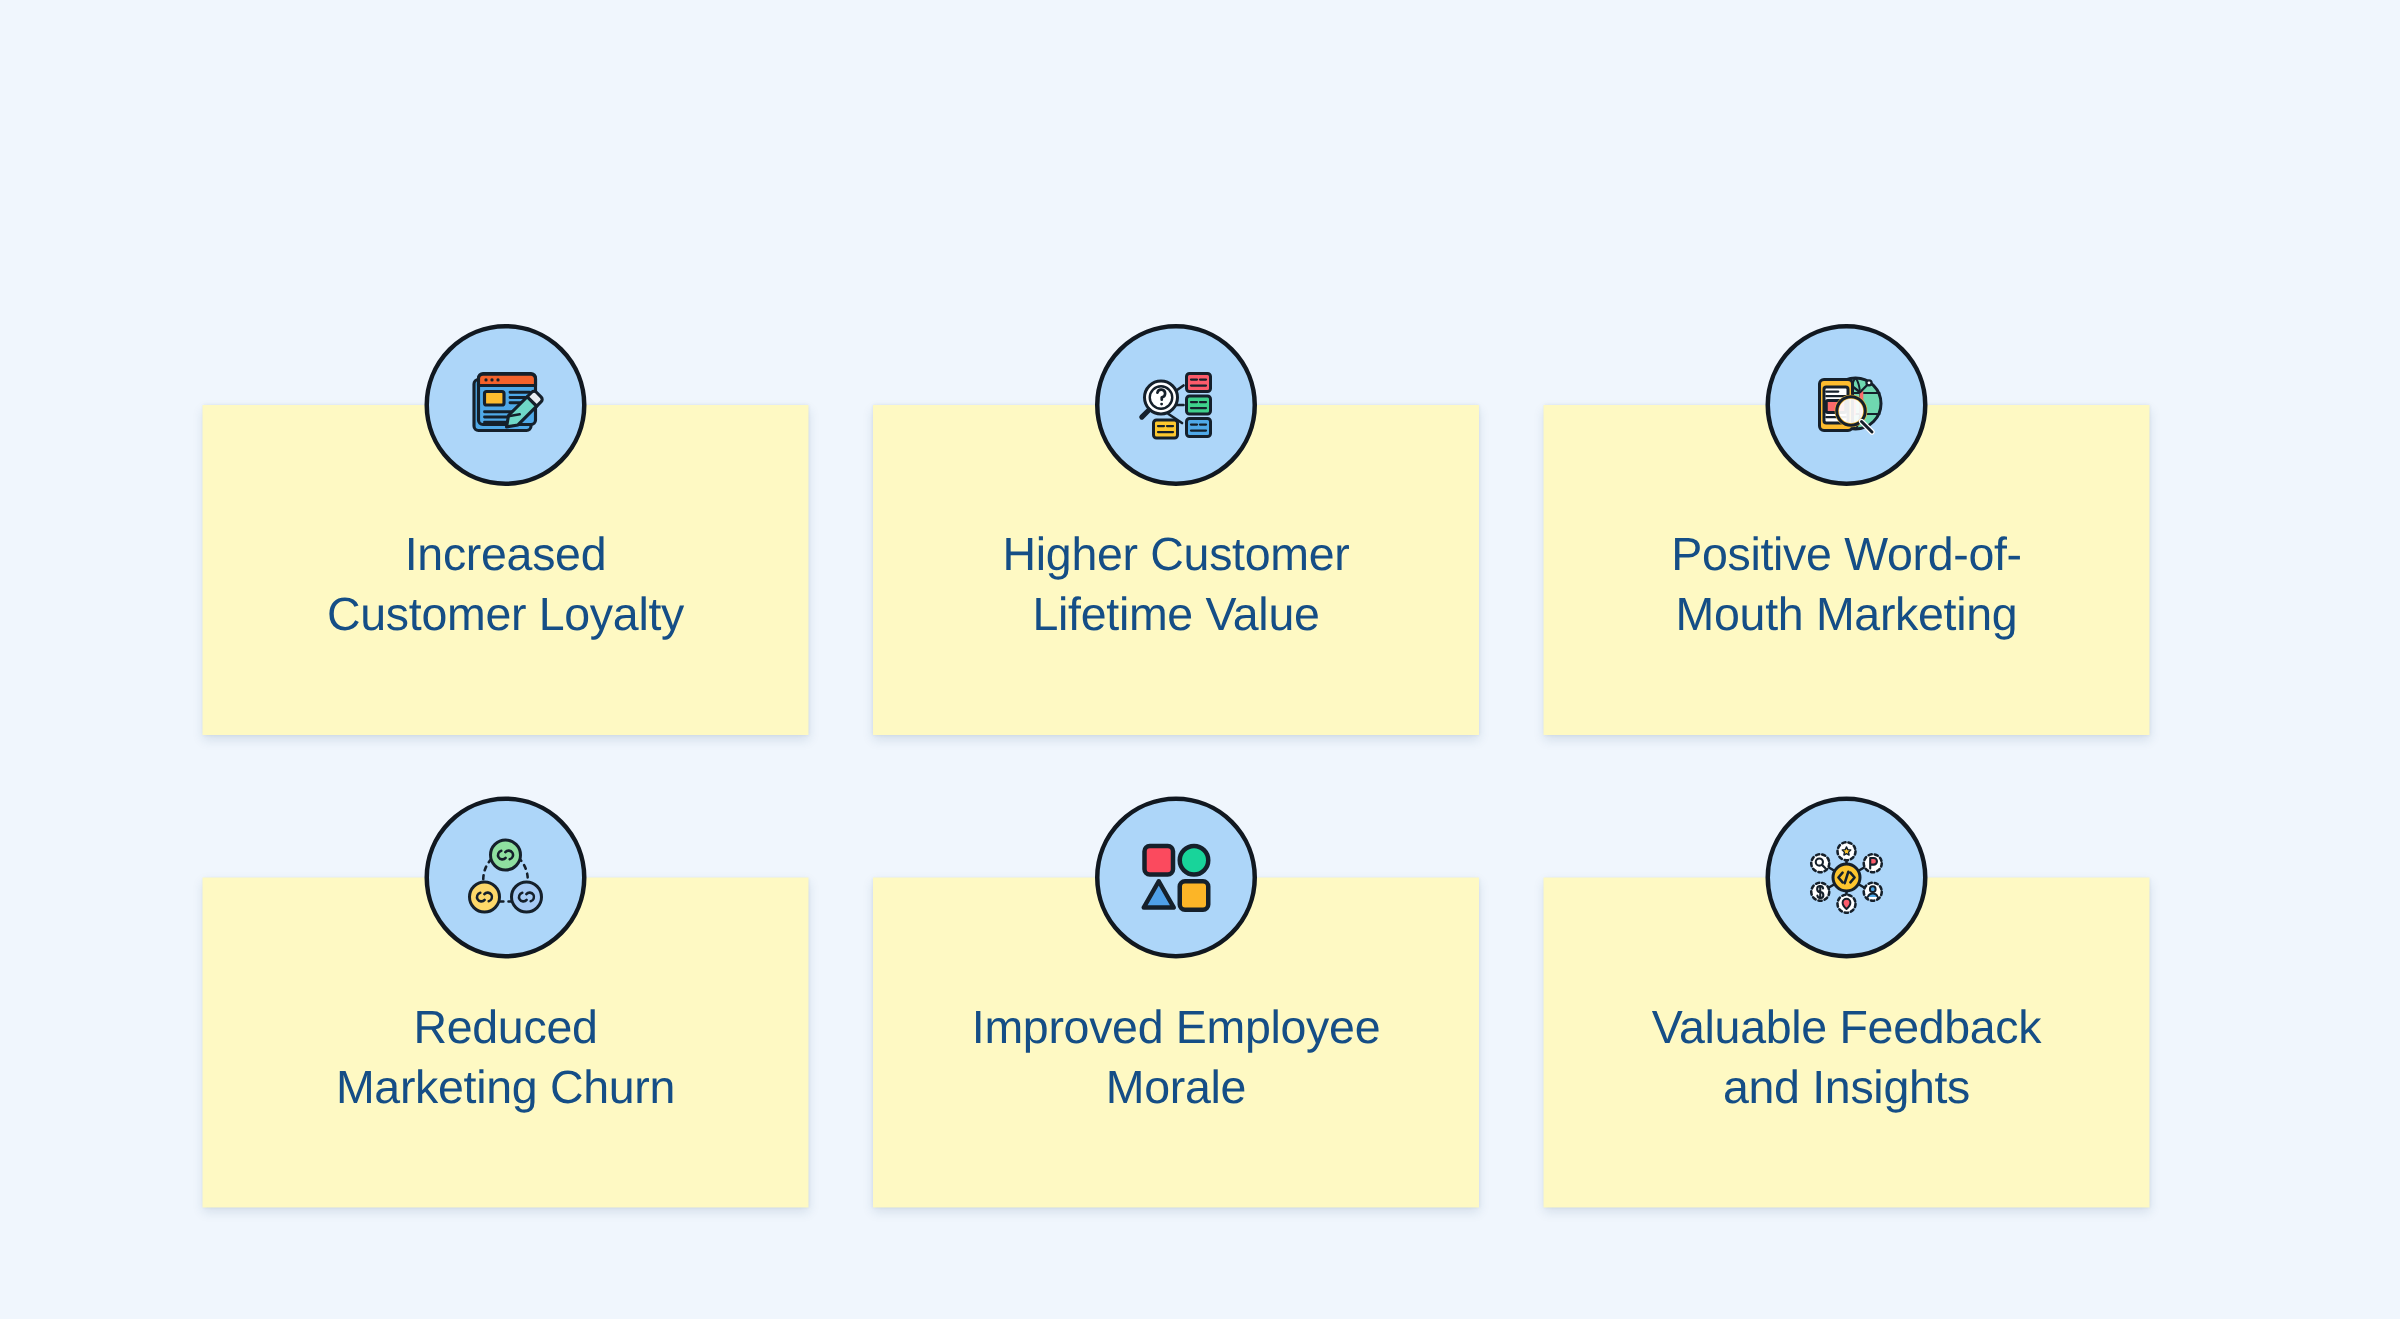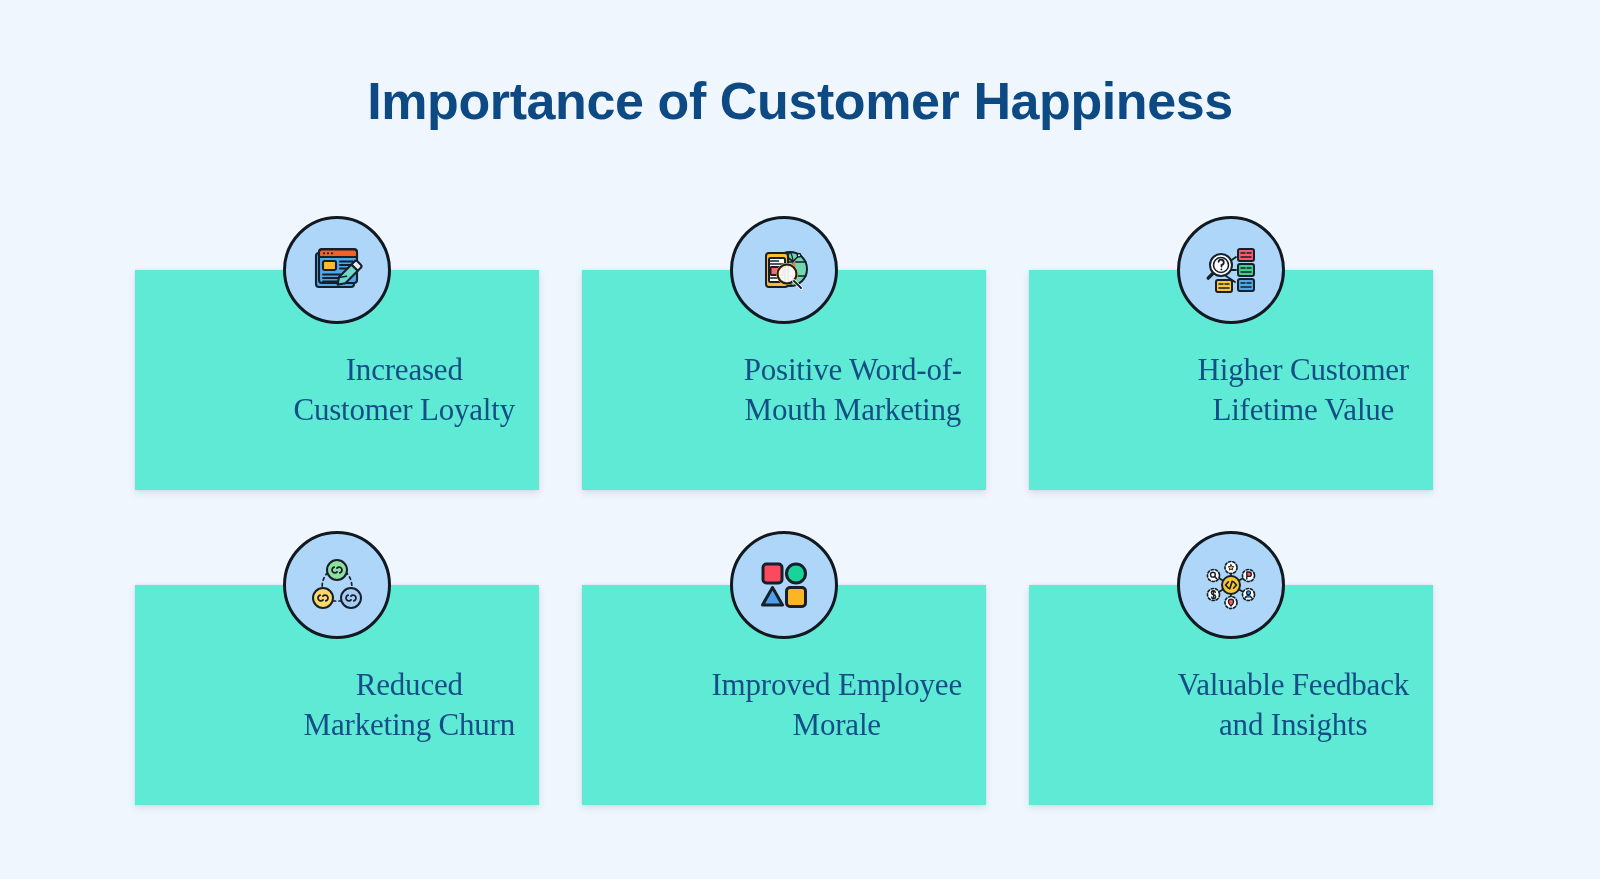--- a/index.html
+++ b/index.html
@@ -45,27 +45,26 @@
     width: 1298px;
     display: grid;
     grid-template-columns: repeat(3, 404px);
     grid-template-rows: 220px 220px;
     column-gap: 43px;
     row-gap: 95px;
   }
 
   .card {
     position: relative;
-    background: #5eead4;
+    background: #fef9c3;
     box-shadow: 0 3px 7px rgba(33, 70, 110, 0.13),
                 0 0 2px rgba(33, 70, 110, 0.10);
     display: flex;
     align-items: center;
-    justify-content: flex-end;
-    font-family: Liberation Serif, serif;
+    justify-content: center;
   }
 
   .card-label {
     font-size: 31px;
     line-height: 1.28;
     color: #154E86;
     text-align: center;
     padding: 0 24px;
     letter-spacing: -0.2px;
     margin-top: 20px;
@@ -87,21 +86,20 @@
     align-items: center;
     justify-content: center;
   }
   .icon-badge svg { display: block; }
 </style>
 </head>
 <body>
 
 <div class="page">
 
-  <h1 class="page-title">Importance of Customer Happiness</h1>
 
   <div class="grid">
 
     <div class="card">
       <div class="icon-badge">
         <svg width="60" height="60" viewBox="0 0 60 60" aria-hidden="true">
           <g stroke="#15202B" stroke-width="2.1" stroke-linejoin="round" stroke-linecap="round">
             <rect x="9" y="13" width="38" height="34" rx="3" fill="#4FA9E8"></rect>
             <rect x="12" y="9" width="38" height="34" rx="3" fill="#4FA9E8"></rect>
             <path d="M12 12.5a3 3 0 0 1 3-3h32a3 3 0 0 1 3 3V17H12z" fill="#F4622B"></path>
@@ -112,20 +110,45 @@
             <path d="M33 21.5h13M33 25h10M33 28.5h13" stroke-width="1.9"></path>
             <path d="M16 34.5h26M16 38h26M16 41.5h18" stroke-width="1.9"></path>
             <path d="M44.5 24.5l6.3 6.3-12.5 12.5-7.6 1.3 1.3-7.6z" fill="#6FD8C8"></path>
             <path d="M44.5 24.5l3-3a2.2 2.2 0 0 1 3.1 0l3.2 3.2a2.2 2.2 0 0 1 0 3.1l-3 3z" fill="#E8EEF2"></path>
             <path d="M31.9 37.5l7.6-1.3" stroke-width="1.6"></path>
           </g>
         </svg>
       </div>
       <div class="card-label">Increased
 Customer Loyalty</div>
+    </div>
+
+    <div class="card">
+      <div class="icon-badge">
+        <svg width="60" height="60" viewBox="0 0 60 60" aria-hidden="true">
+          <g stroke="#15202B" stroke-width="2" stroke-linejoin="round" stroke-linecap="round">
+            <path d="M25 24l10-7M25 30h10M25 36l9 6" stroke-width="1.8" fill="none"></path>
+            <rect x="37" y="9" width="16" height="12" rx="2" fill="#FB5B6B"></rect>
+            <path d="M40 13h4M46 13h4M40 17h10" stroke-width="1.5"></path>
+            <rect x="37" y="24" width="16" height="12" rx="2" fill="#3FD18C"></rect>
+            <path d="M40 28h4M46 28h4M40 32h10" stroke-width="1.5"></path>
+            <rect x="37" y="39" width="16" height="12" rx="2" fill="#4FA9E8"></rect>
+            <path d="M40 43h4M46 43h4M40 47h10" stroke-width="1.5"></path>
+            <rect x="15" y="40" width="16" height="12" rx="2" fill="#FDC82E"></rect>
+            <path d="M18 44h4M24 44h4M18 48h10" stroke-width="1.5"></path>
+            <circle cx="20" cy="25" r="11" fill="#FFFFFF"></circle>
+            <circle cx="20" cy="25" r="7.5" fill="none" stroke-width="1.6"></circle>
+            <path d="M17.6 21.8a2.6 2.6 0 1 1 2.9 3.1v1.6" stroke-width="1.8" fill="none"></path>
+            <circle cx="20.4" cy="29.4" r="0.95" fill="#15202B" stroke="none"></circle>
+            <path d="M11.8 33.5l-4.6 4.6" stroke-width="3.4"></path>
+          </g>
+        </svg>
+      </div>
+      <div class="card-label">Higher Customer
+Lifetime Value</div>
     </div>
 
     <div class="card">
       <div class="icon-badge">
         <svg width="60" height="60" viewBox="0 0 60 60" aria-hidden="true">
           <g stroke="#15202B" stroke-width="2" stroke-linejoin="round" stroke-linecap="round">
             <circle cx="36" cy="29" r="17" fill="#6FD8B0"></circle>
             <path d="M36 12c-4.5 5-4.5 29 0 34M36 12c4.5 5 4.5 29 0 34M20 22h32M20 36h32" stroke-width="1.3" fill="none"></path>
             <path d="M30 36v-7M35 36v-11M40 36v-15" stroke-width="2.4" stroke="#FB6B6B"></path>
             <path d="M29 22.5l5.5-4.5 4.5 3.5 6-6" stroke-width="1.6" fill="none"></path>
@@ -141,45 +164,20 @@
             <path d="M40 41l7 7" stroke-width="2"></path>
           </g>
         </svg>
       </div>
       <div class="card-label">Positive Word-of-
 Mouth Marketing</div>
     </div>
 
     <div class="card">
       <div class="icon-badge">
-        <svg width="60" height="60" viewBox="0 0 60 60" aria-hidden="true">
-          <g stroke="#15202B" stroke-width="2" stroke-linejoin="round" stroke-linecap="round">
-            <path d="M25 24l10-7M25 30h10M25 36l9 6" stroke-width="1.8" fill="none"></path>
-            <rect x="37" y="9" width="16" height="12" rx="2" fill="#FB5B6B"></rect>
-            <path d="M40 13h4M46 13h4M40 17h10" stroke-width="1.5"></path>
-            <rect x="37" y="24" width="16" height="12" rx="2" fill="#3FD18C"></rect>
-            <path d="M40 28h4M46 28h4M40 32h10" stroke-width="1.5"></path>
-            <rect x="37" y="39" width="16" height="12" rx="2" fill="#4FA9E8"></rect>
-            <path d="M40 43h4M46 43h4M40 47h10" stroke-width="1.5"></path>
-            <rect x="15" y="40" width="16" height="12" rx="2" fill="#FDC82E"></rect>
-            <path d="M18 44h4M24 44h4M18 48h10" stroke-width="1.5"></path>
-            <circle cx="20" cy="25" r="11" fill="#FFFFFF"></circle>
-            <circle cx="20" cy="25" r="7.5" fill="none" stroke-width="1.6"></circle>
-            <path d="M17.6 21.8a2.6 2.6 0 1 1 2.9 3.1v1.6" stroke-width="1.8" fill="none"></path>
-            <circle cx="20.4" cy="29.4" r="0.95" fill="#15202B" stroke="none"></circle>
-            <path d="M11.8 33.5l-4.6 4.6" stroke-width="3.4"></path>
-          </g>
-        </svg>
-      </div>
-      <div class="card-label">Higher Customer
-Lifetime Value</div>
-    </div>
-
-    <div class="card">
-      <div class="icon-badge">
         <svg width="62" height="62" viewBox="0 0 62 62" aria-hidden="true">
           <g stroke="#15202B" stroke-width="2" stroke-linejoin="round" stroke-linecap="round">
             <path d="M17 38A20 20 0 0 1 31 13a20 20 0 0 1 14 25" fill="none" stroke-width="1.7" stroke-dasharray="2.6 3.4"></path>
             <path d="M27 47h8" fill="none" stroke-width="1.7" stroke-dasharray="2.6 3.4"></path>
             <circle cx="31" cy="16" r="10" fill="#8FDFA0"></circle>
             <g stroke-width="1.7" fill="none">
               <path d="M28.2 13.2a2.9 2.9 0 1 0 2.9 4.7"></path>
               <path d="M33.8 18.8a2.9 2.9 0 1 0-2.9-4.7"></path>
             </g>
             <circle cx="17" cy="44" r="10" fill="#FDD86A"></circle>

